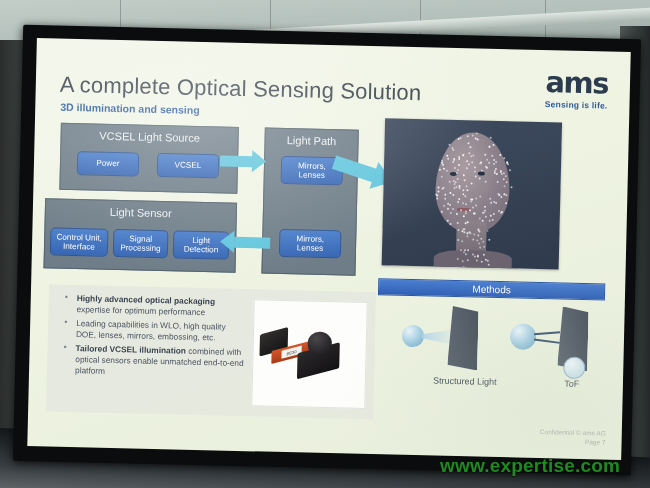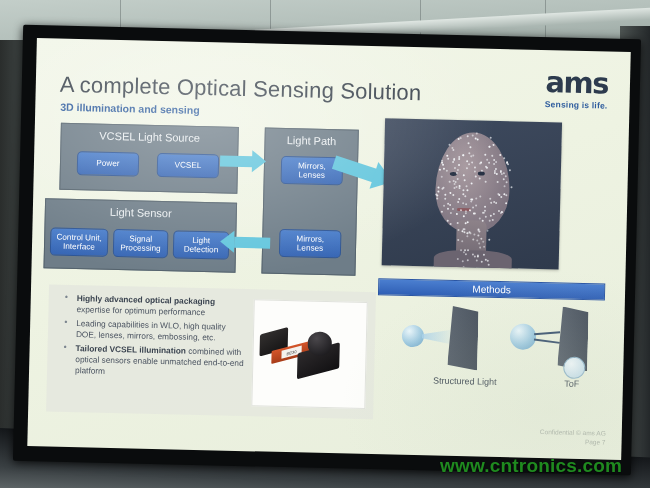--- a/index.html
+++ b/index.html
@@ -446,14 +446,14 @@
 
       <div class="foot">
         <div>Confidential © ams AG</div>
         <div>Page 7</div>
       </div>
 
       <div class="glare"></div>
     </div>
   </div>
 
-  <div class="wm">www.cntronics.com</div>
+  <div class="wm">www.expertise.com</div>
 </div>
 
 </body></html>

